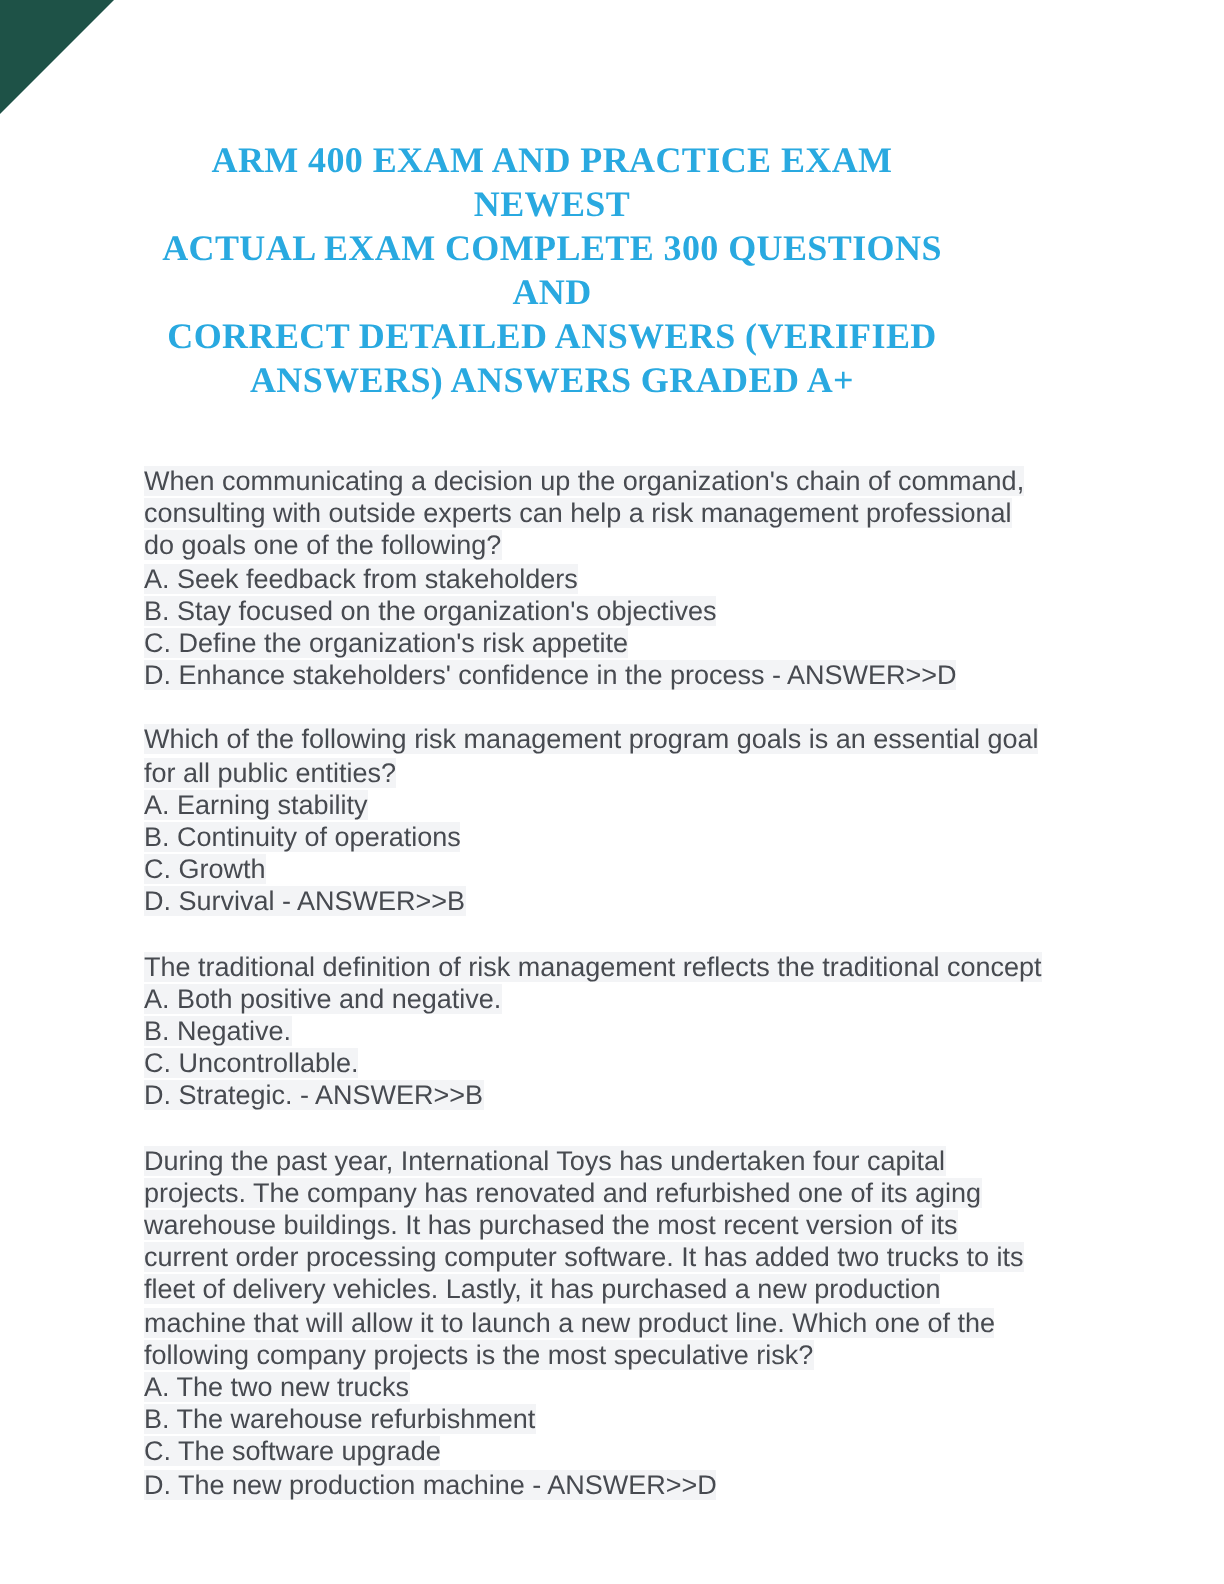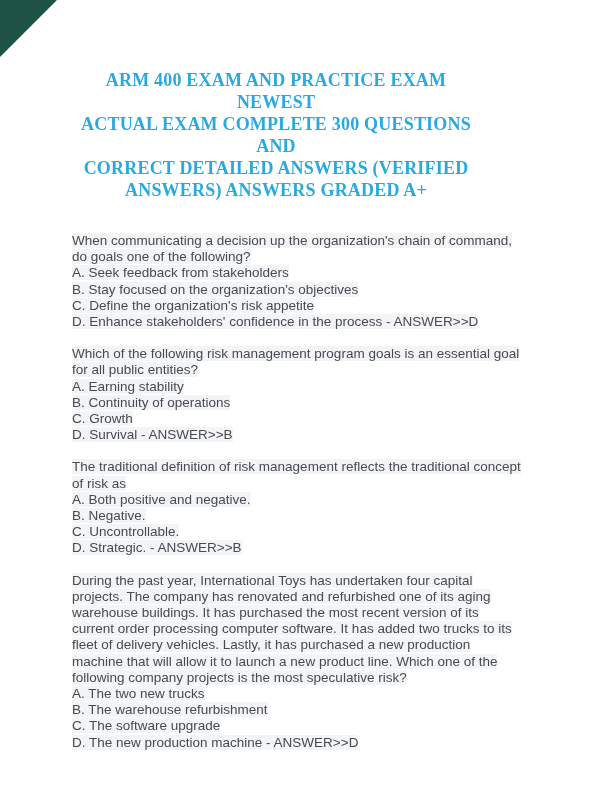--- a/index.html
+++ b/index.html
@@ -62,37 +62,37 @@
   <h1 class="title-block">
     <span class="title-line">ARM 400 EXAM AND PRACTICE EXAM NEWEST</span>
     <span class="title-line">ACTUAL EXAM COMPLETE 300 QUESTIONS AND</span>
     <span class="title-line">CORRECT DETAILED ANSWERS (VERIFIED</span>
     <span class="title-line">ANSWERS) ANSWERS GRADED A+</span>
   </h1>
 
   <div class="body-block">
     <div class="question">
         <div class="line"><span class="line-text">When communicating a decision up the organization's chain of command,</span></div>
+        <div class="line"><span class="line-text">consulting with outside experts can help a risk management professional</span></div>
         <div class="line"><span class="line-text">do goals one of the following?</span></div>
         <div class="line"><span class="line-text">A. Seek feedback from stakeholders</span></div>
         <div class="line"><span class="line-text">B. Stay focused on the organization's objectives</span></div>
         <div class="line"><span class="line-text">C. Define the organization's risk appetite</span></div>
         <div class="line"><span class="line-text">D. Enhance stakeholders' confidence in the process - ANSWER&gt;&gt;D</span></div>
       </div>
     <div class="question">
         <div class="line"><span class="line-text">Which of the following risk management program goals is an essential goal</span></div>
         <div class="line"><span class="line-text">for all public entities?</span></div>
         <div class="line"><span class="line-text">A. Earning stability</span></div>
         <div class="line"><span class="line-text">B. Continuity of operations</span></div>
         <div class="line"><span class="line-text">C. Growth</span></div>
         <div class="line"><span class="line-text">D. Survival - ANSWER&gt;&gt;B</span></div>
       </div>
     <div class="question">
         <div class="line"><span class="line-text">The traditional definition of risk management reflects the traditional concept</span></div>
-        <div class="line"><span class="line-text">of risk as</span></div>
         <div class="line"><span class="line-text">A. Both positive and negative.</span></div>
         <div class="line"><span class="line-text">B. Negative.</span></div>
         <div class="line"><span class="line-text">C. Uncontrollable.</span></div>
         <div class="line"><span class="line-text">D. Strategic. - ANSWER&gt;&gt;B</span></div>
       </div>
     <div class="question">
         <div class="line"><span class="line-text">During the past year, International Toys has undertaken four capital</span></div>
         <div class="line"><span class="line-text">projects. The company has renovated and refurbished one of its aging</span></div>
         <div class="line"><span class="line-text">warehouse buildings. It has purchased the most recent version of its</span></div>
         <div class="line"><span class="line-text">current order processing computer software. It has added two trucks to its</span></div>

